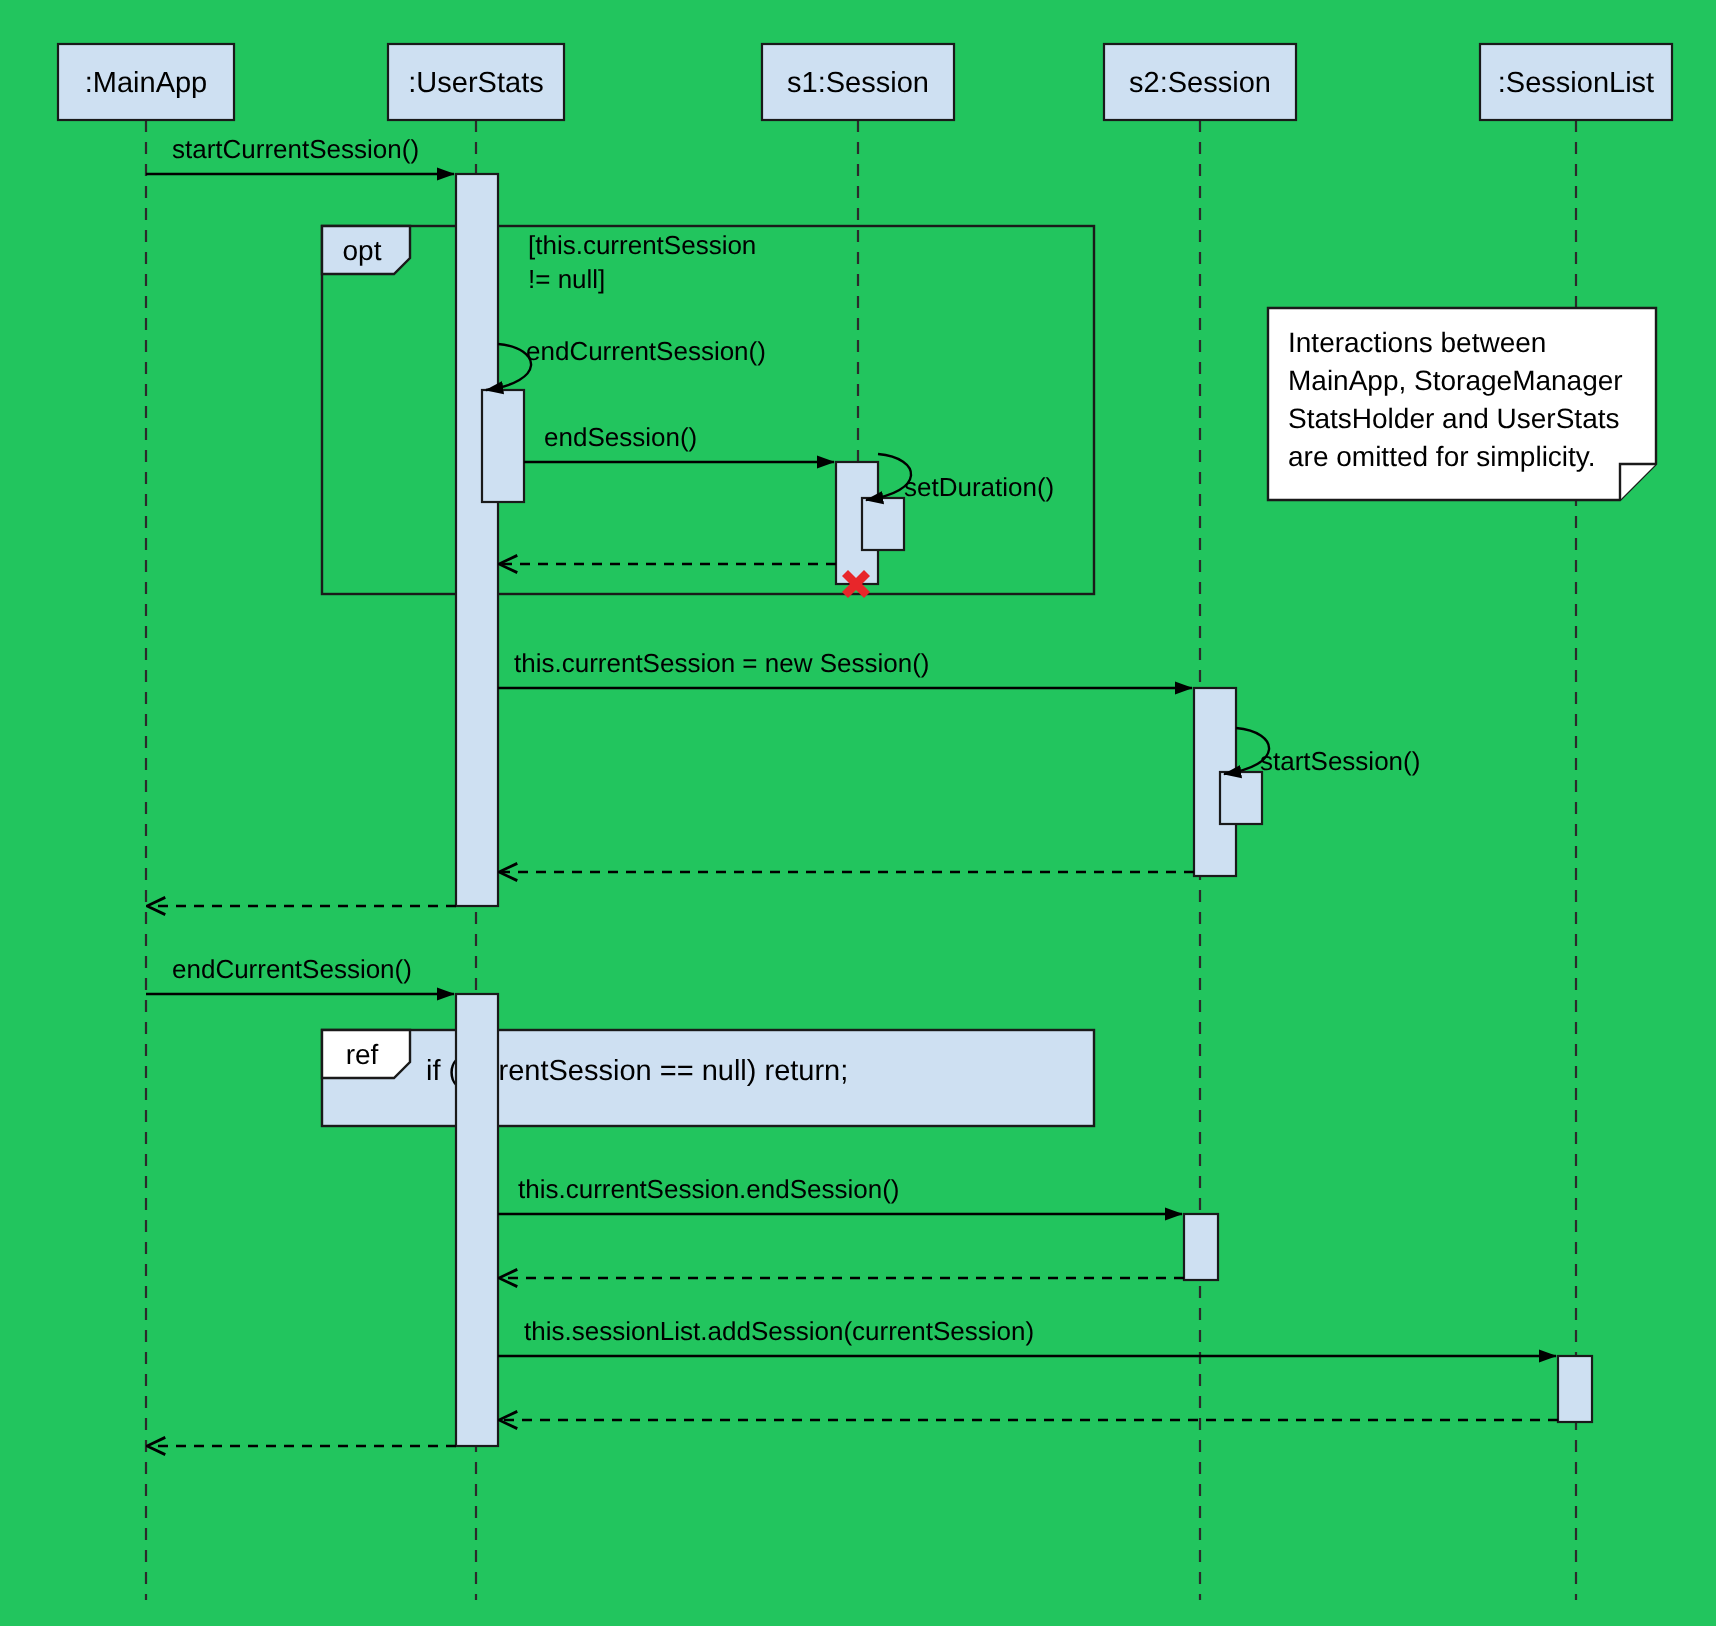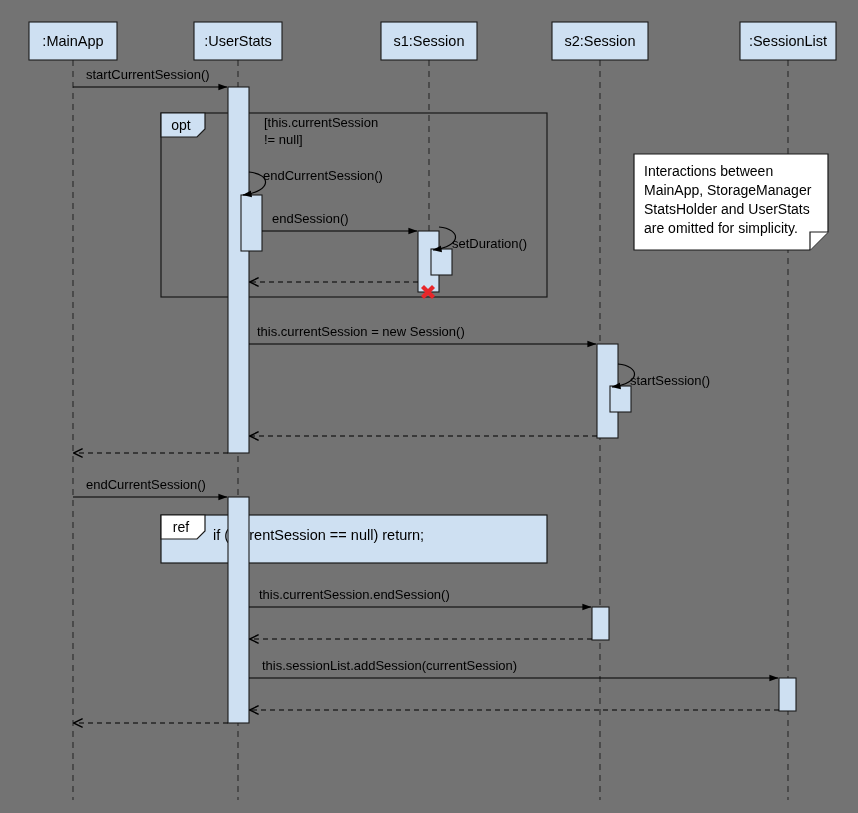--- a/index.html
+++ b/index.html
@@ -11,21 +11,21 @@
   body {
     font-family: "Liberation Sans", sans-serif;
     width: 858px;
     height: 813px;
     overflow: hidden;
   }
   #diagram-root {
     position: relative;
     width: 858px;
     height: 813px;
-    background: #737373;
+    background: #22c55e;
   }
   svg#seq-svg {
     position: absolute;
     top: 0;
     left: 0;
     width: 858px;
     height: 813px;
   }
   .lifeline-box {
     fill: #cee0f2;

